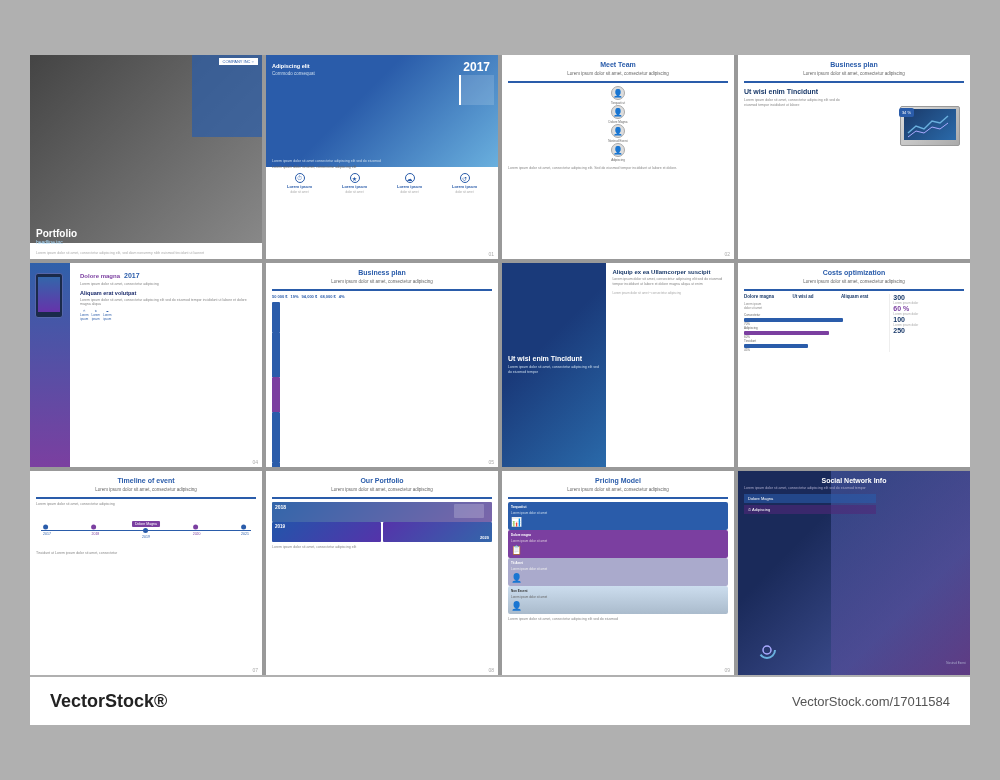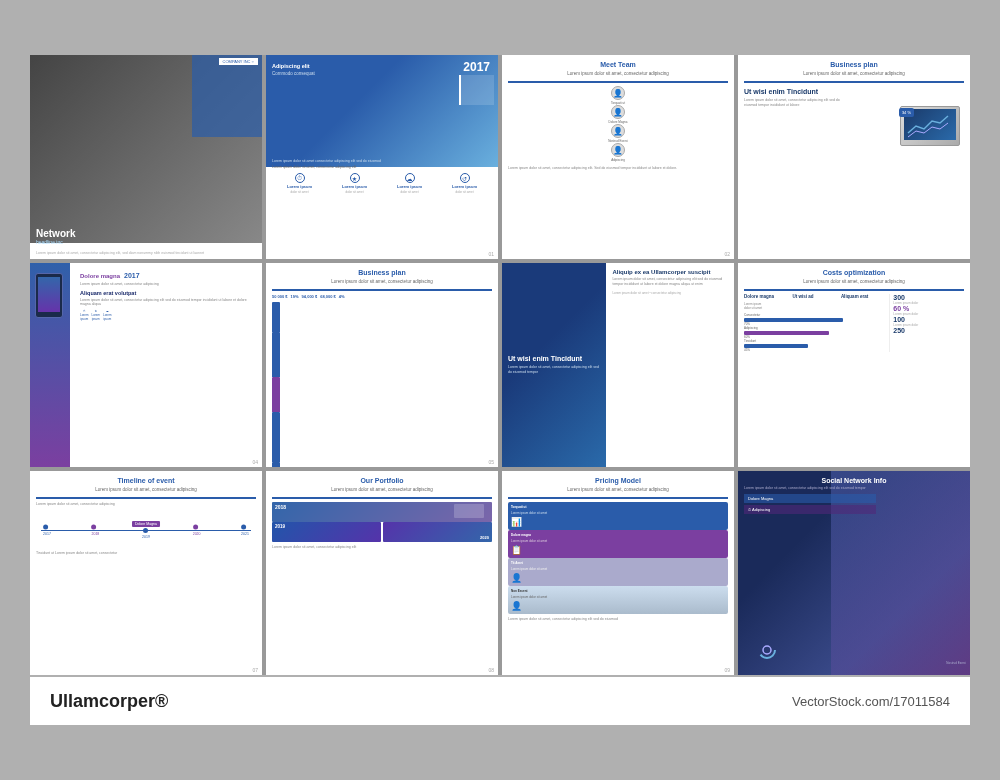--- a/index.html
+++ b/index.html
@@ -315,21 +315,21 @@
   </style>
 </head>
 <body>
 
 <div class="grid-container">
 
   <div class="slide slide1">
     <div class="bg-img"></div>
     <div class="blue-accent"></div>
     <div style="position:absolute;top:3px;right:4px;background:white;padding:1px 4px;font-size:4px;color:#2a5caa;">COMPANY INC ○</div>
-    <div class="headline-text">Network</div>
+    <div class="headline-text">Portfolio</div>
     <div class="headline-sub">headline.inc</div>
     <div style="position:absolute;bottom:4px;left:6px;right:6px;">
       <div style="font-size:3.5px;color:#aaa;">Lorem ipsum dolor sit amet, consectetur adipiscing elit, sed diam nonummy nibh euismod tincidunt ut laoreet</div>
     </div>
   </div>
 
   <div class="slide slide2">
     <div class="top-section">
       <div class="adip">Adipiscing elit</div>
       <div class="commodo">Commodo consequat</div>
@@ -627,16 +627,16 @@
           <circle cx="25" cy="10" r="4" fill="none" stroke="#aaaaff" stroke-width="1.5"></circle>
         </svg>
       </div>
     </div>
   </div>
 
 </div>
 
 <div class="watermark-bar">
   <div class="watermark-left">
-    <span>Ullamcorper®</span>
+    <span>VectorStock®</span>
   </div>
   <div class="watermark-right">VectorStock.com/17011584</div>
 </div>
 
 </body></html>

